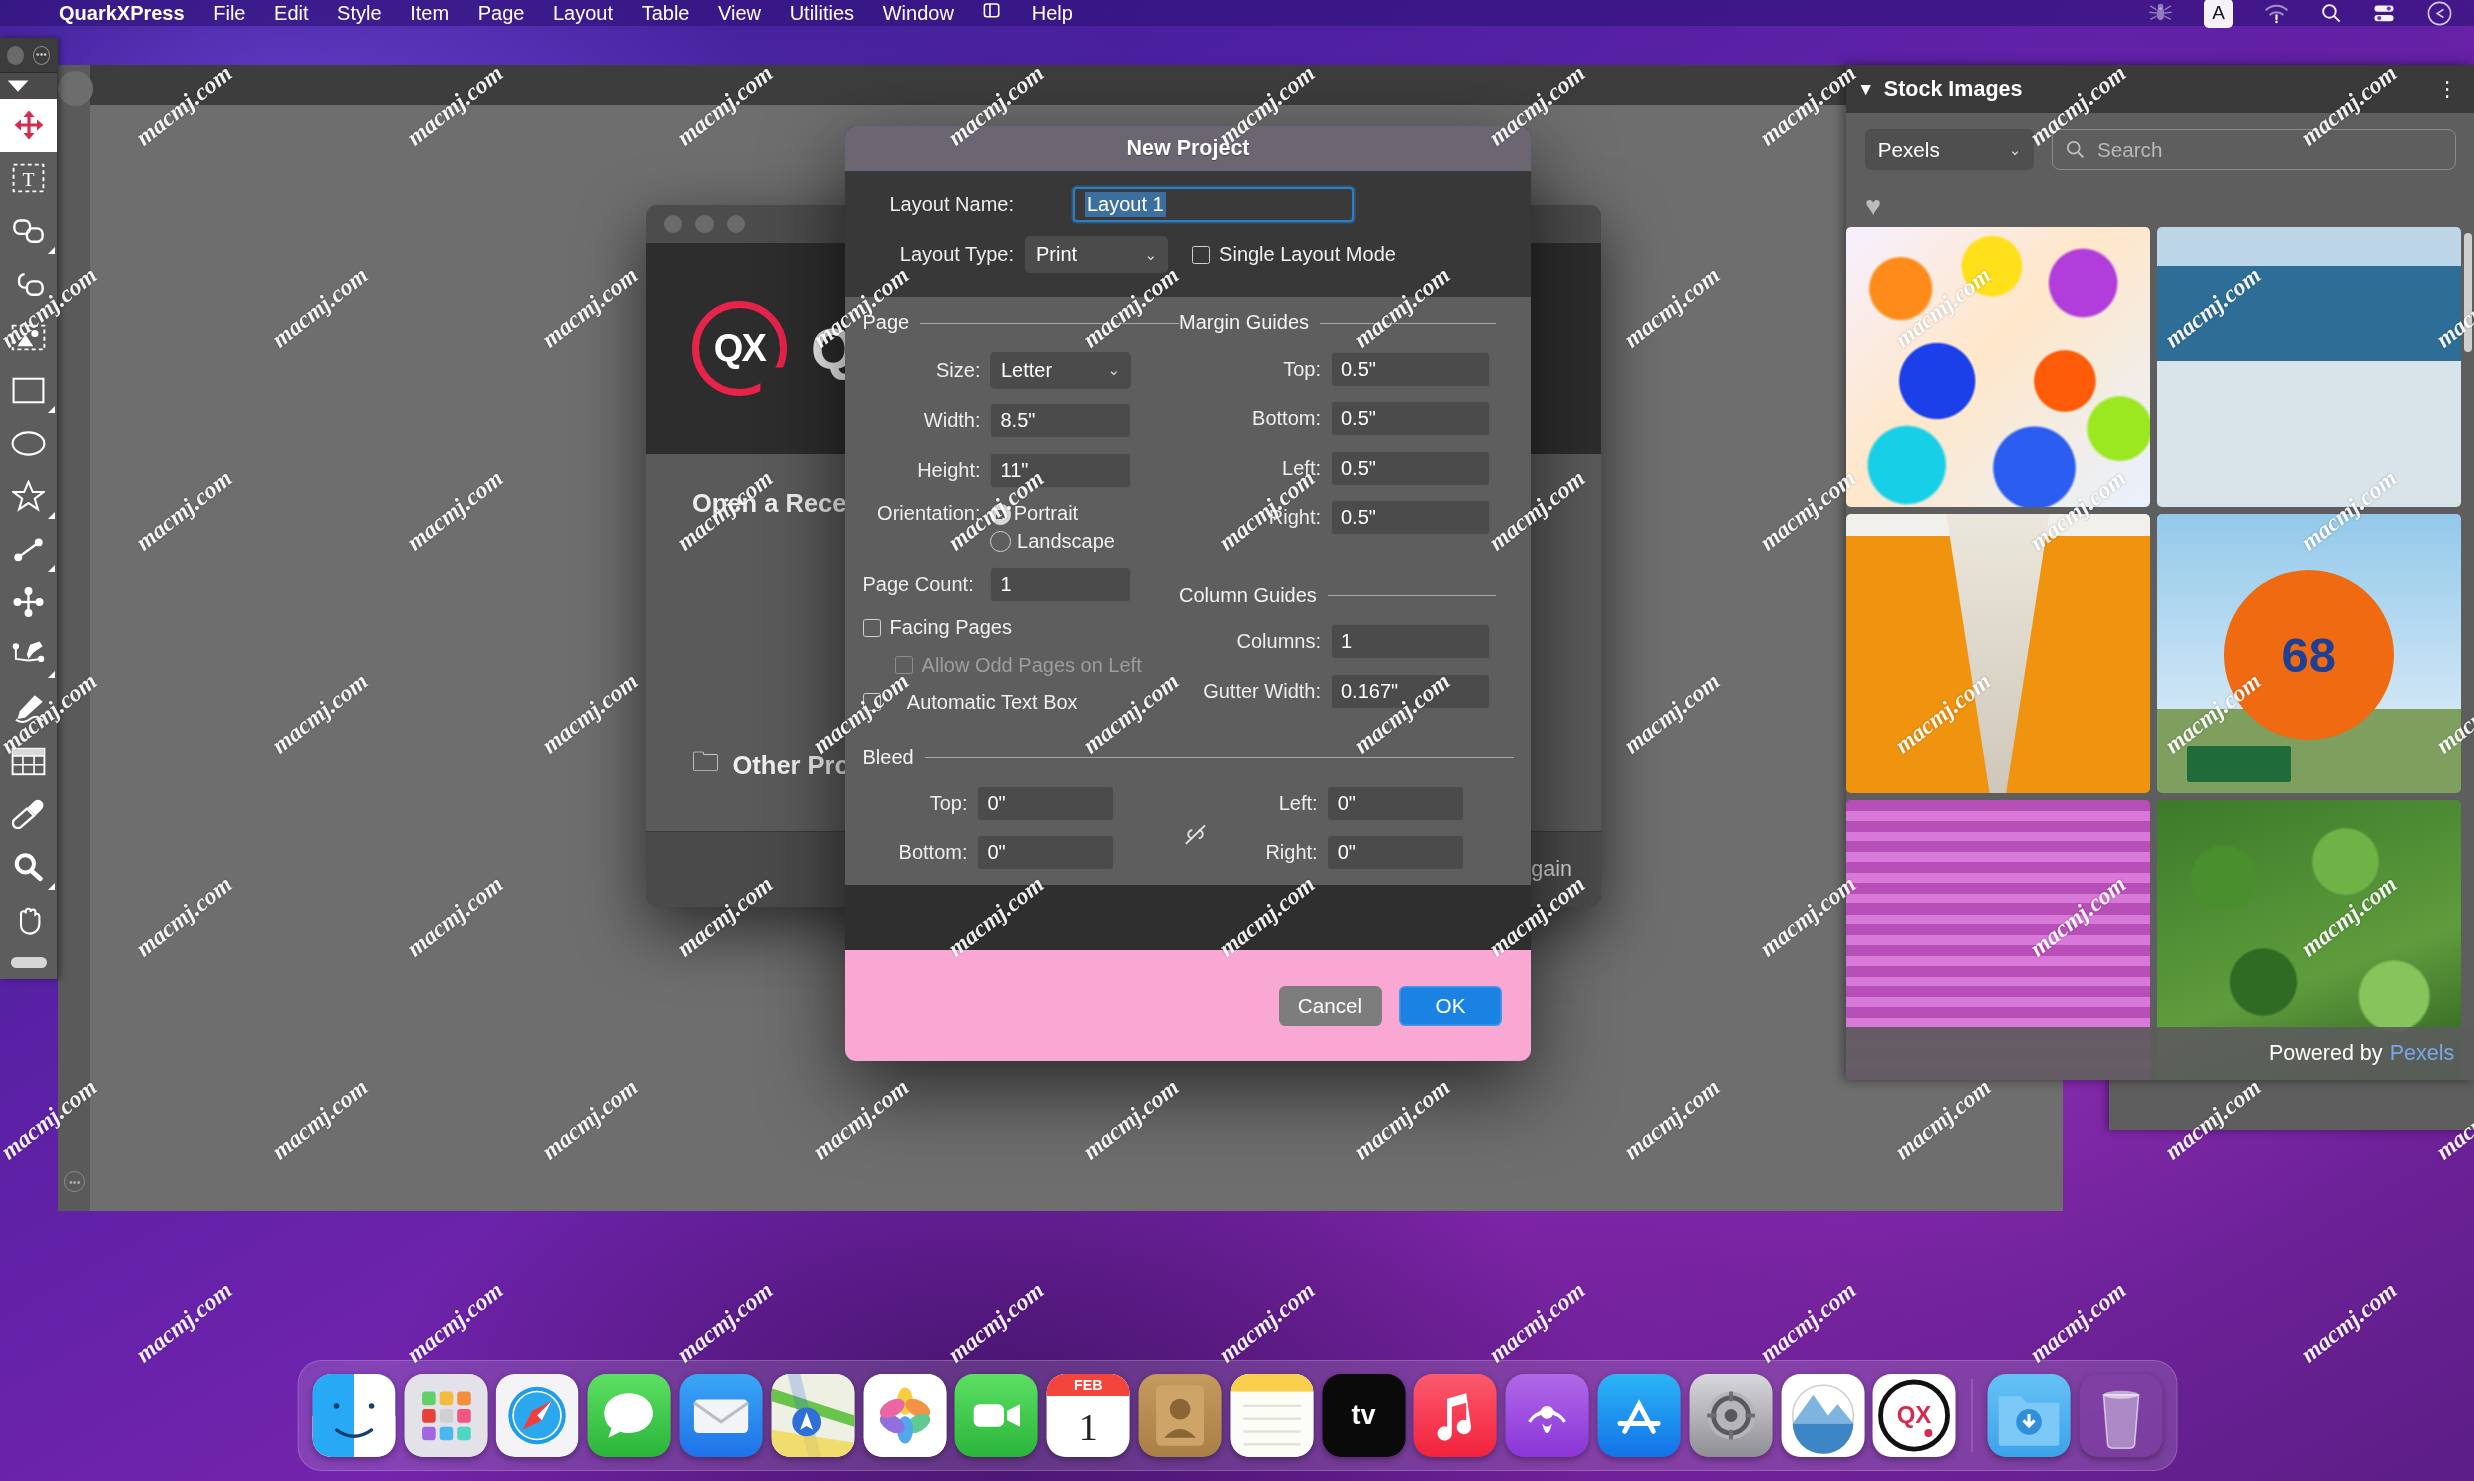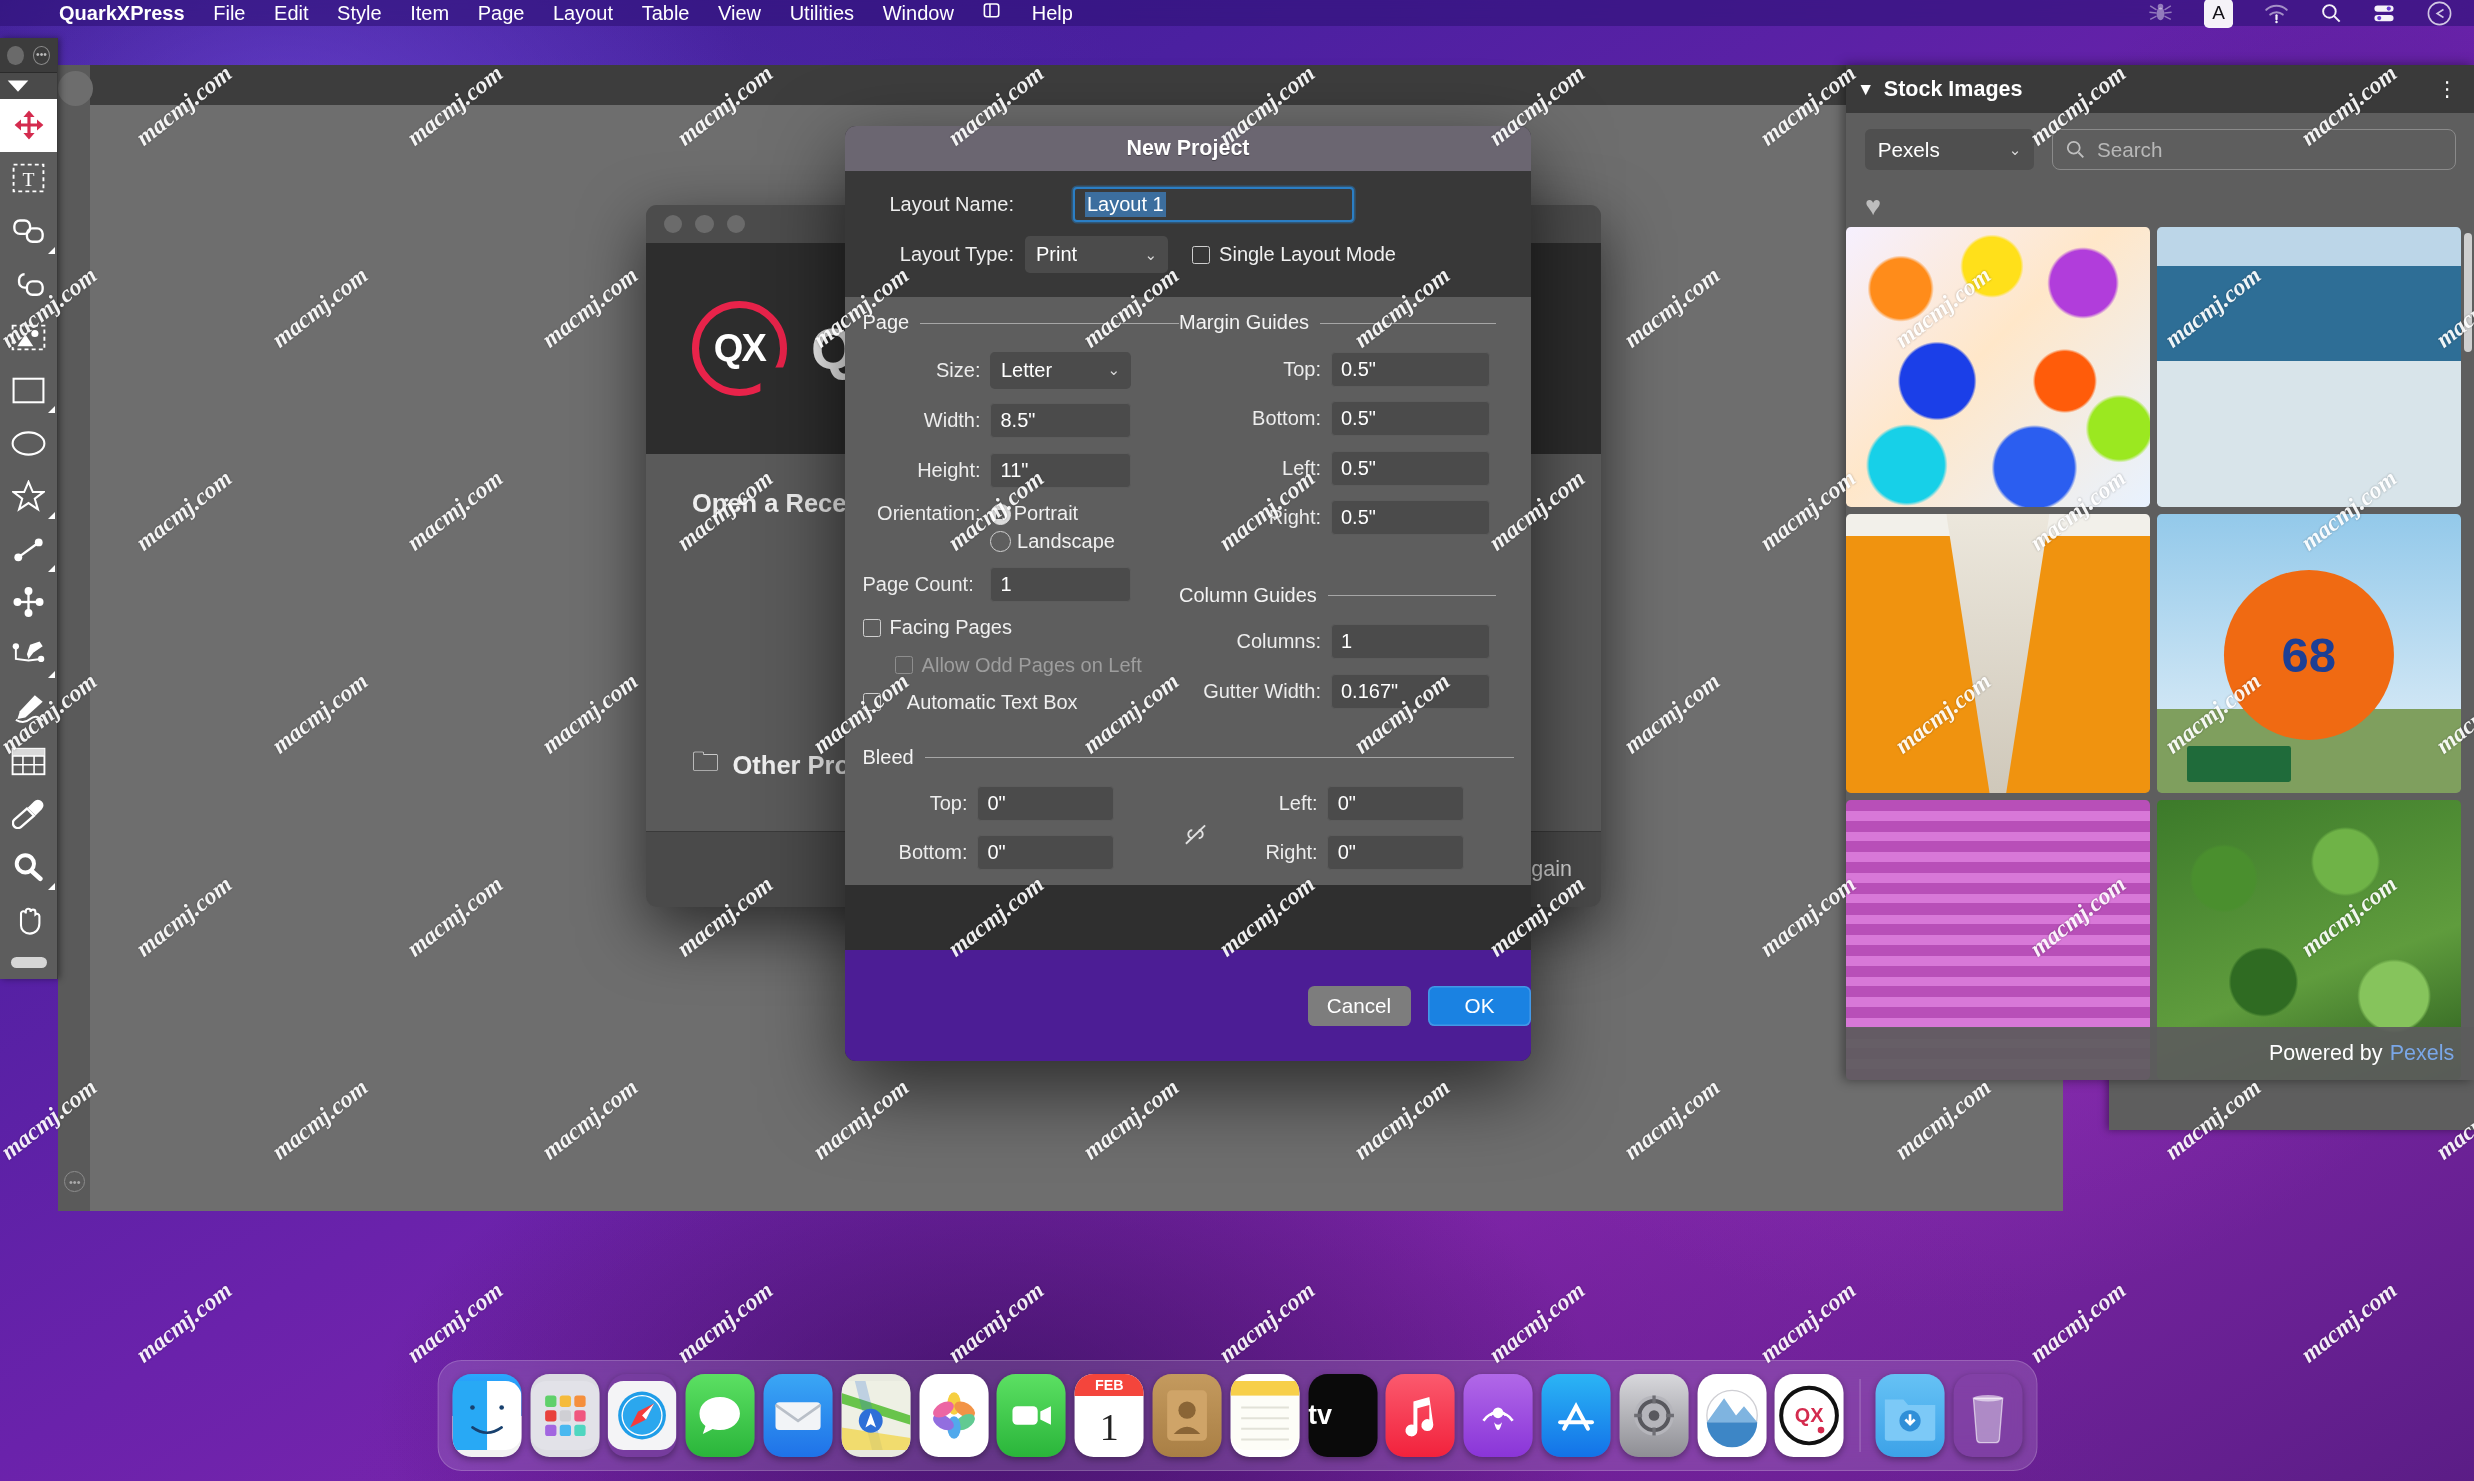--- a/index.html
+++ b/index.html
@@ -170,22 +170,22 @@
   }
   .cbox.dim{ border-color:#8e8e8e; }
   .radio{ width:20.7px;height:20.7px;border-radius:50%;border:1.3px solid #cfcfcf;flex:none;
           display:flex;align-items:center;justify-content:center;}
   .radio.on{ background:#dcdcdc; border-color:#dcdcdc; }
   .radio.on:after{ content:""; width:8.8px;height:8.8px;background:#5a5a5a; }
   #dlg-mid{ background:#5e5e5e; padding:14.3px 0 0 0; position:relative; }
   .section{ display:flex; align-items:center; gap:11px; color:#f3f3f3; font-size:20px; }
   .section .rule{ flex:1; height:0.8px; background:#a6a6a6; }
   #dlg-foot{
-    position:absolute;left:0;right:0;bottom:0;height:111px;background:#4c1d95;
-    display:flex;align-items:center;justify-content:flex-end;gap:17.5px;
+    position:absolute;left:0;right:0;bottom:0;height:111px;background:#f9a8d4;
+    display:flex;align-items:center;justify-content:flex-end;gap:17.5px;padding-right:29px;
   }
   .btn{
     min-width:103px;height:40px;border-radius:6.4px;display:flex;align-items:center;justify-content:center;
     font-size:20.7px;color:#fff;
   }
   .btn.cancel{ background:#7d7d7d; }
   .btn.ok{ background:#1a82e2; box-shadow:0 0 0 1.6px rgba(255,255,255,.18) inset;}
 
   
   #stock{
@@ -248,21 +248,21 @@
 
   
   #dock{
     position:absolute; left:50%; transform:translateX(-50%); bottom:11px;
     height:111px; border-radius:24px; z-index:420;
     background:rgba(255,255,255,.14);
     border:0.8px solid rgba(255,255,255,.18);
     backdrop-filter: blur(17.5px);
     display:flex; align-items:center; padding:0 14.3px; gap:8.8px;
   }
-  .dapp{ width:69px;height:83px;border-radius:19px; position:relative; display:flex;align-items:center;justify-content:space-between;
+  .dapp{ width:83px;height:83px;border-radius:19px; position:relative; display:flex;align-items:center;justify-content:center;
          font-size:43px; overflow:hidden; box-shadow:0 2.4px 6.4px rgba(0,0,0,.3); }
   .dsep{ width:1.6px;height:73px;background:rgba(255,255,255,.28); margin:0 6.4px;}
 </style>
 </head>
 <body>
 
 <div id="desktop"></div>
 
 <div id="canvasarea">
   <div id="canvas-tb"></div>

